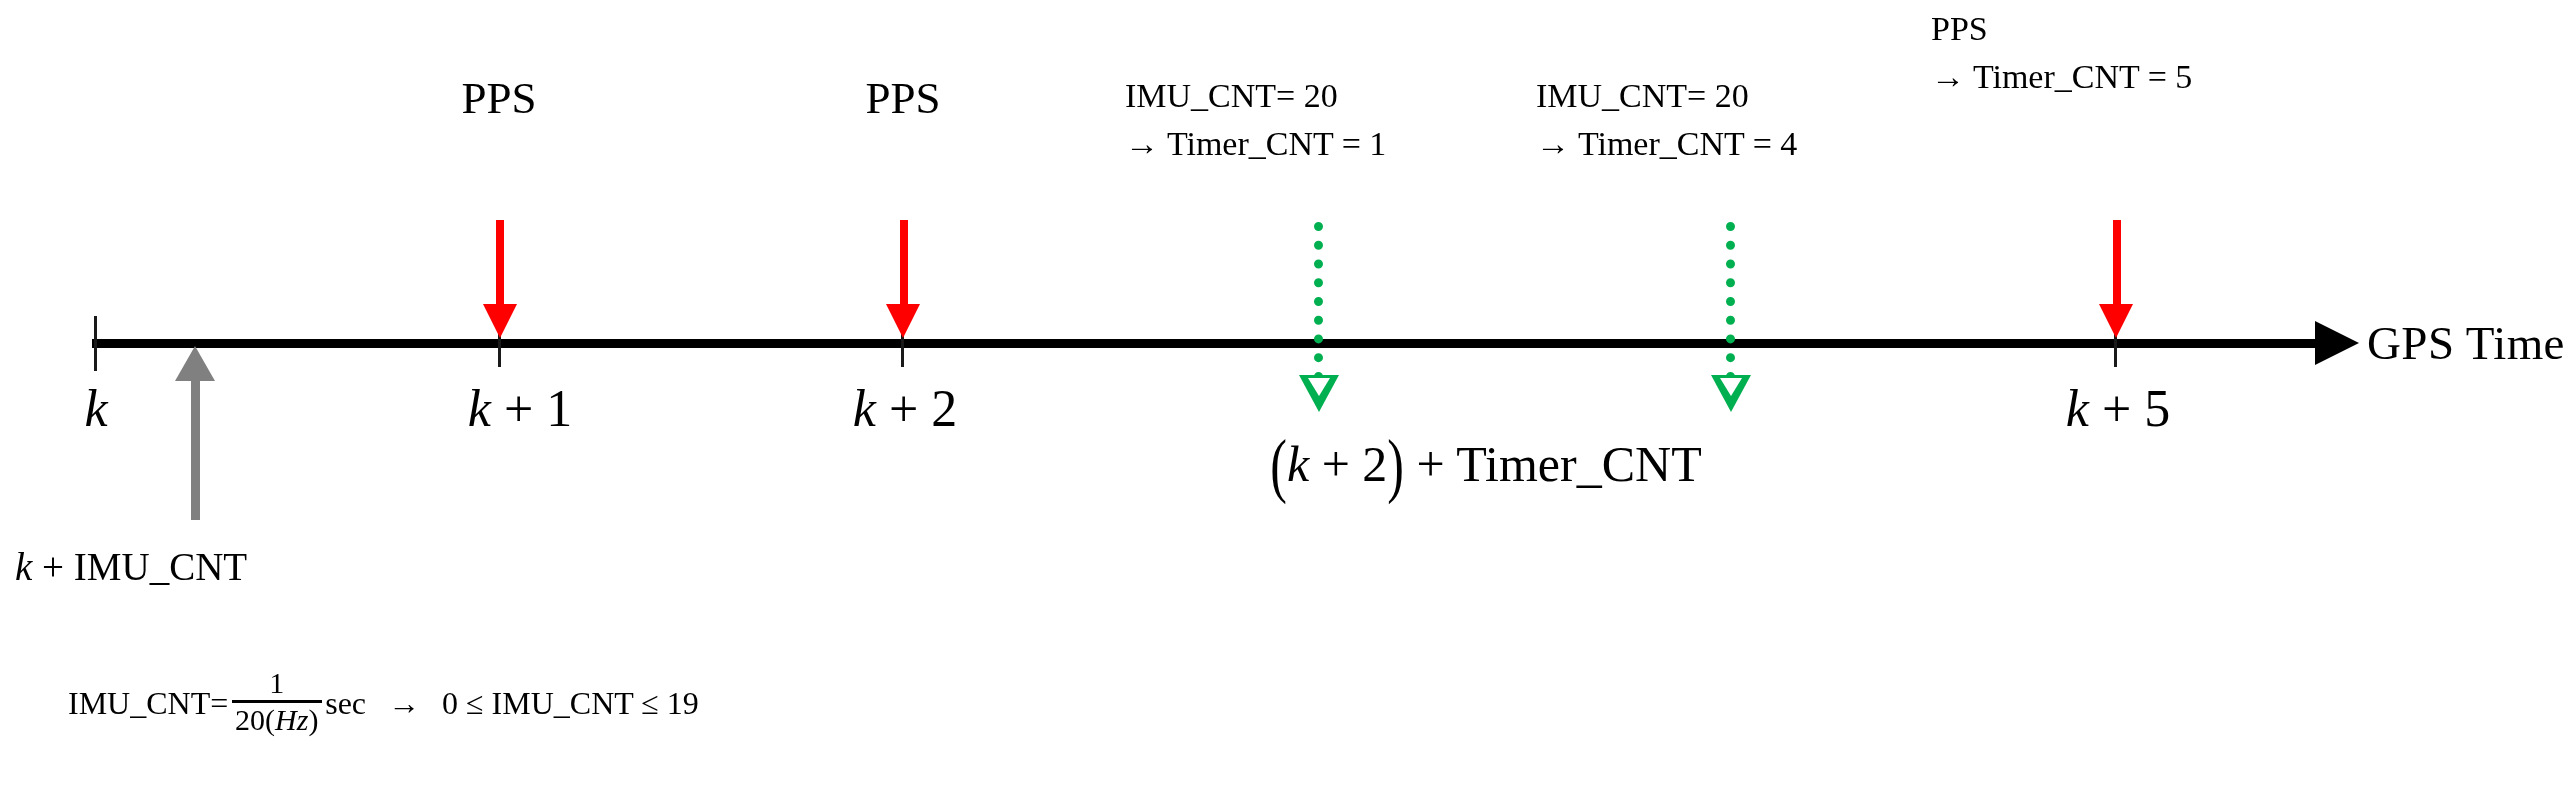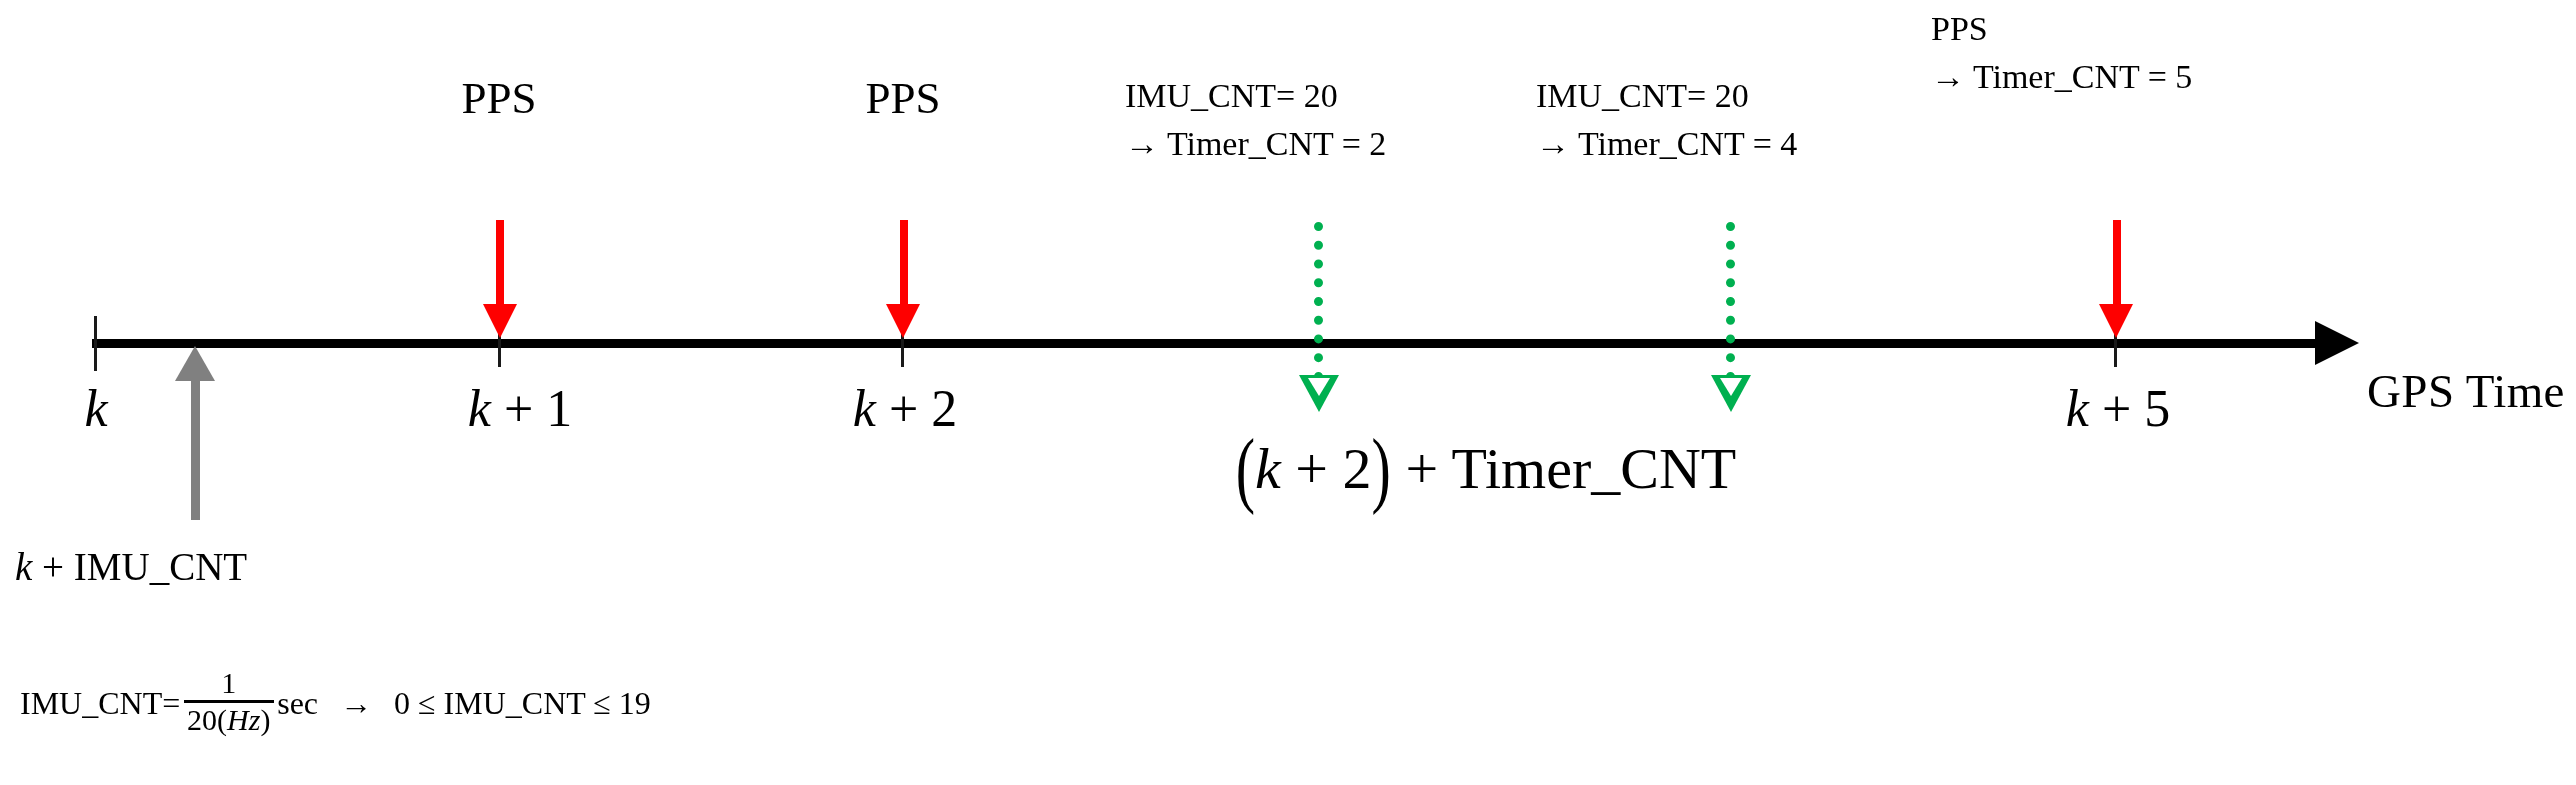--- a/index.html
+++ b/index.html
@@ -36,21 +36,20 @@
     border-top: 22px solid transparent;
     border-bottom: 22px solid transparent;
     border-left: 44px solid #000000;
   }
   .gps-time-label {
     left: 2367px;
     top: 316px;
     font-size: 47px;
     letter-spacing: 0.4px;
     white-space: nowrap;
-    margin-top: 48px;
   }
 
   
   .tick {
     width: 3.4px;
     height: 47px;
     background: #1a1a1a;
     top: 320px;
   }
   .tick.tall { height: 55px; top: 316px; }
@@ -120,21 +119,21 @@
   .annot {
     font-size: 34px;
     line-height: 1.42;
     white-space: nowrap;
   }
   .annot .line { display: block; }
   .annot.left-align { text-align: left; }
 
   
   .center-eq {
-    font-size: 58px;
+    font-size: 50px;
     white-space: nowrap;
     transform: translateX(-50%);
   }
   .center-eq .k { font-style: italic; }
   .paren {
     display: inline-block;
     transform: scaleY(1.45);
     transform-origin: center;
   }
 
@@ -144,20 +143,21 @@
     white-space: nowrap;
   }
   .imu-caption .k { font-style: italic; }
 
   
   .formula {
     font-size: 32px;
     white-space: nowrap;
     display: flex;
     align-items: center;
+    margin-left: 48px;
   }
   .frac {
     display: inline-flex;
     flex-direction: column;
     align-items: center;
     vertical-align: middle;
     margin: 0 3.4px;
     position: relative;
     top: -1.7px;
   }
@@ -217,21 +217,21 @@
 
   <div class="abs annot left-align" style="left:1931px; top:5px;">
     <span class="line">PPS</span>
     <span class="line">→ Timer_CNT = 5</span>
   </div>
   <div class="abs red-arrow-shaft" style="left:2113px; top:220px; height:88px;"></div>
   <div class="abs red-arrow-head" style="left:2099px; top:304px;"></div>
 
   <div class="abs annot left-align" style="left:1125px; top:72px;">
     <span class="line">IMU_CNT= 20</span>
-    <span class="line">→ Timer_CNT = 2</span>
+    <span class="line">→ Timer_CNT = 1</span>
   </div>
   <div class="abs green-dotted-shaft" style="left:1314px; top:222px; height:159px;"></div>
   <div class="abs green-arrow-head" style="left:1299px; top:375px;">
     <div class="abs green-arrow-head-inner" style="left:-11px; top:-34px;"></div>
   </div>
 
   <div class="abs annot left-align" style="left:1536px; top:72px;">
     <span class="line">IMU_CNT= 20</span>
     <span class="line">→ Timer_CNT = 4</span>
   </div>

